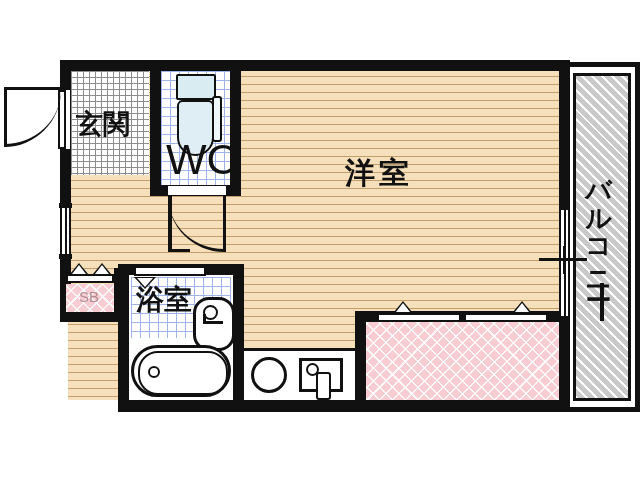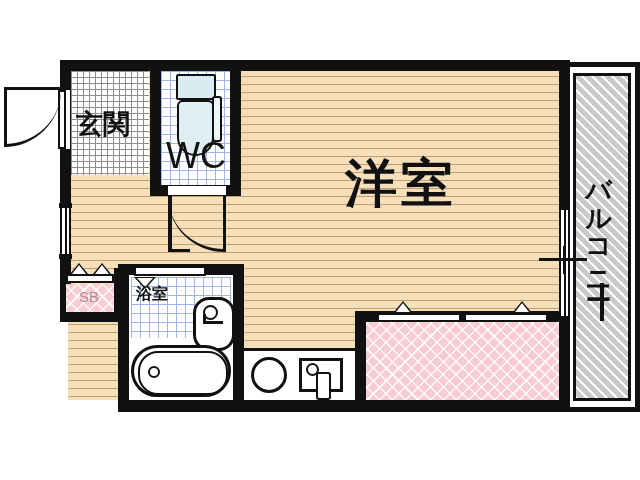--- a/index.html
+++ b/index.html
@@ -142,21 +142,21 @@
   <div class="abs wall" style="left:150px;top:71px;width:11px;height:125px;"></div>
   <div class="abs wall" style="left:230px;top:71px;width:11px;height:125px;"></div>
   <div class="abs wall" style="left:150px;top:185px;width:91px;height:11px;"></div>
   <div class="abs floor-tilewet" style="left:161px;top:71px;width:69px;height:114px;"></div>
 
   <div class="abs toilet-tank" style="left:176px;top:74px;width:40px;height:26px;"></div>
   <div class="abs toilet-lid" style="left:180px;top:100px;width:31px;height:9px;"></div>
   <div class="abs toilet-bowl" style="left:177px;top:100px;width:37px;height:56px;
               border-radius:6px 6px 20px 20px;"></div>
   <div class="abs toilet-rail" style="left:212px;top:96px;width:10px;height:46px;"></div>
-  <div class="lbl lbl-lat" style="left:166px;top:138px;font-size:36px;">WC</div>
+  <div class="lbl lbl-lat" style="left:166px;top:138px;font-size:43px;">WC</div>
 
   <div class="abs opening" style="left:168px;top:186px;width:58px;height:9px;"></div>
   <div class="abs" style="left:168px;top:196px;width:4px;height:56px;background:#111;"></div>
   <div class="abs door-arc" style="left:168px;top:196px;width:58px;height:56px;
               border-top:none;border-left:none;
               border-right:3px solid #111;border-bottom:3px solid #111;
               border-bottom-left-radius:58px;"></div>
   <div class="abs" style="left:223px;top:196px;width:3px;height:30px;background:#111;"></div>
   <div class="abs" style="left:168px;top:249px;width:22px;height:3px;background:#111;"></div>
 
@@ -178,39 +178,39 @@
 
   <div class="abs wall" style="left:118px;top:264px;width:126px;height:11px;"></div>
   <div class="abs wall" style="left:233px;top:264px;width:11px;height:148px;"></div>
   <div class="abs" style="left:129px;top:275px;width:104px;height:125px;background:#ffffff;"></div>
   <div class="abs floor-tilewet" style="left:131px;top:277px;width:100px;height:61px;"></div>
 
   <div class="abs slider-panel" style="left:134px;top:266px;width:72px;height:10px;"></div>
   <div class="tri-dn" style="left:134px;top:277px;"></div>
   <div class="tri-dn-in" style="left:137px;top:278px;"></div>
 
-  <div class="lbl lbl-jp" style="left:136px;top:286px;font-size:16px;">浴室</div>
+  <div class="lbl lbl-jp" style="left:136px;top:286px;font-size:28px;">浴室</div>
 
   <div class="wash" style="left:193px;top:297px;width:36px;height:48px;"></div>
   <div class="wash-bowl" style="left:203px;top:305px;width:11px;height:11px;"></div>
   <div class="wash-tap" style="left:203px;top:321px;width:20px;height:3px;"></div>
   <div class="wash-tap" style="left:203px;top:314px;width:3px;height:10px;"></div>
 
   <div class="tub abs" style="left:131px;top:345px;width:100px;height:52px;"></div>
   <div class="tub-inner" style="left:138px;top:351px;width:86px;height:40px;border-radius:20px;"></div>
   <div class="drain" style="left:148px;top:366px;"></div>
 
   <div class="abs" style="left:244px;top:348px;width:112px;height:52px;background:#ffffff;
               border-top:3px solid #111;"></div>
   <div class="burner abs" style="left:251px;top:357px;width:36px;height:36px;"></div>
   <div class="sinkbox abs" style="left:299px;top:358px;width:44px;height:34px;"></div>
   <div class="knob" style="left:306px;top:363px;width:9px;height:9px;"></div>
   <div class="faucet" style="left:316px;top:372px;width:11px;height:24px;"></div>
 
-  <div class="lbl lbl-jp" style="left:345px;top:158px;font-size:52px;letter-spacing:4px;">洋室</div>
+  <div class="lbl lbl-jp" style="left:345px;top:158px;font-size:30px;letter-spacing:4px;">洋室</div>
 
   <div class="abs wall" style="left:355px;top:311px;width:11px;height:101px;"></div>
   <div class="abs wall" style="left:355px;top:311px;width:215px;height:11px;"></div>
   <div class="abs fill-closet" style="left:366px;top:322px;width:193px;height:78px;"></div>
 
   <div class="abs slider-panel" style="left:377px;top:313px;width:84px;height:9px;"></div>
   <div class="abs slider-panel" style="left:464px;top:313px;width:84px;height:9px;"></div>
   <div class="tri" style="left:394px;top:301px;"></div>
   <div class="tri-in" style="left:396px;top:303px;"></div>
   <div class="tri" style="left:513px;top:301px;"></div>

